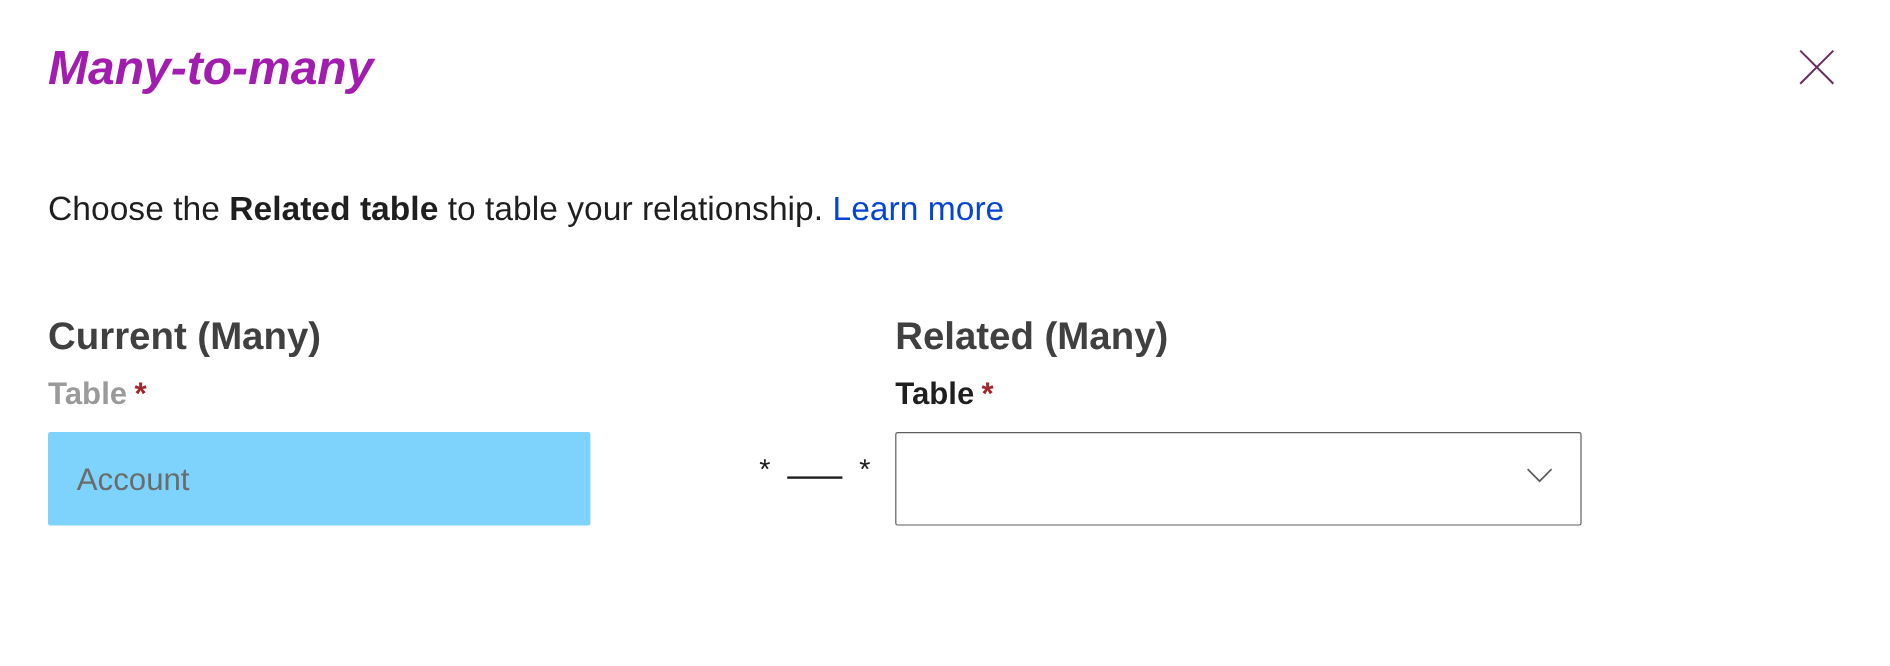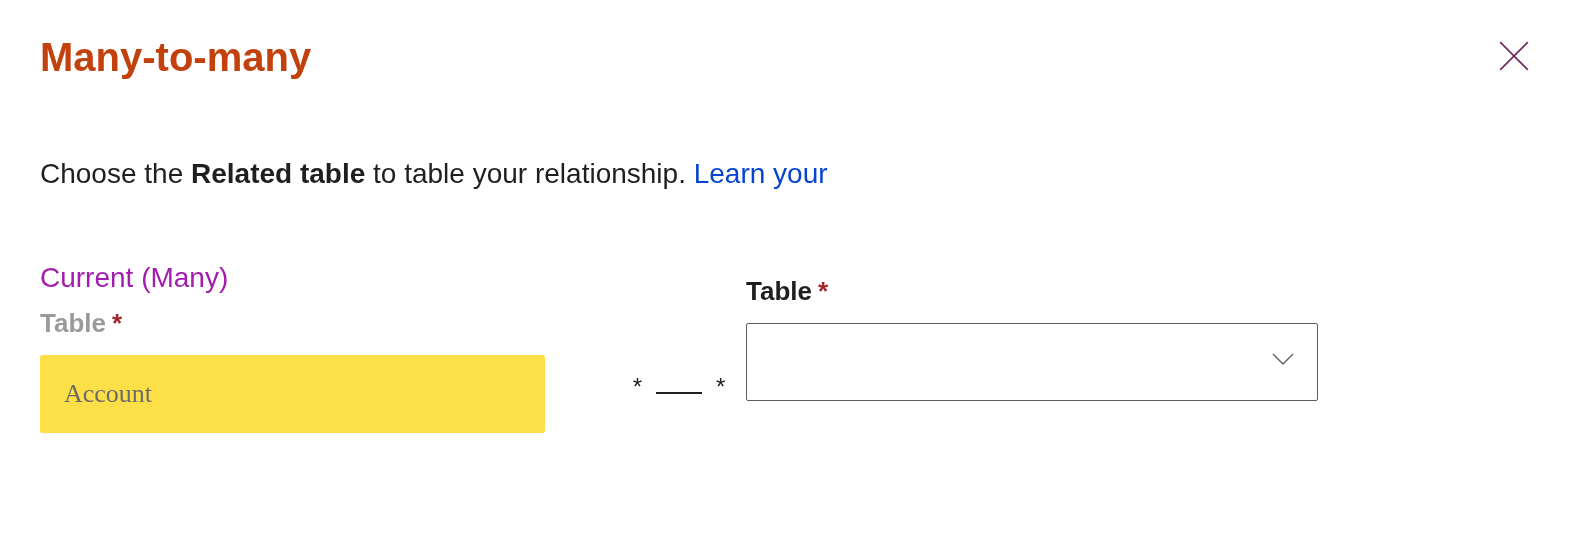--- a/index.html
+++ b/index.html
@@ -11,22 +11,23 @@
       color: #1f1f1f;
     }
     .header-row {
       display: flex;
       justify-content: space-between;
       align-items: flex-start;
     }
     .page-title {
       font-size: 40px;
       font-weight: 700;
-      color: #c2410c;
+      color: #a21caf;
       line-height: 1.1;
+      font-style: italic;
     }
     .close-btn {
       background: none;
       border: none;
       cursor: pointer;
       padding: 4px;
       display: flex;
       align-items: center;
       justify-content: center;
     }
@@ -48,48 +49,47 @@
       display: flex;
       align-items: stretch;
       margin-top: 72px;
     }
     .col {
       width: 572px;
       display: flex;
       flex-direction: column;
     }
     .col-header {
-      font-size: 28px;
-      font-weight: 400;
-      color: #a21caf;
+      font-size: 32px;
+      font-weight: 700;
+      color: #404040;
     }
     .field-label-row {
       margin-top: 14px;
       font-size: 26px;
       font-weight: 700;
     }
     .field-label-row.disabled { color: #9a9a9a; }
     .field-label-row.normal { color: #1f1f1f; }
     .field-label-row .req {
       color: #a4262c;
       margin-left: 6px;
     }
     .field-input-wrap { margin-top: 16px; }
     .readonly-box {
-      width: 505px;
+      width: 452px;
       height: 78px;
-      background: #fde047;
+      background: #7dd3fc;
       border: none;
       border-radius: 2px;
       padding: 0 24px;
       font-size: 26px;
       color: #6b6b6b;
       display: flex;
       align-items: center;
-      font-family: Liberation Serif, serif;
     }
     .select-box {
       width: 572px;
       height: 78px;
       border: 1px solid #605e5c;
       background: #ffffff;
       border-radius: 2px;
       display: flex;
       align-items: center;
       justify-content: space-between;
@@ -132,41 +132,42 @@
     <span>
       <svg viewBox="0 0 32 32">
           <line x1="3" y1="3" x2="29" y2="29"></line>
           <line x1="29" y1="3" x2="3" y2="29"></line>
         </svg>
     </span>
   </button>
 </div>
 
 <p class="description">
-  <span>Choose the </span><span class="bold">Related table</span><span> to table your relationship. </span><a href="#" class="learn-more">Learn your</a>
+  <span>Choose the </span><span class="bold">Related table</span><span> to table your relationship. </span><a href="#" class="learn-more">Learn more</a>
 </p>
 
 <div class="columns">
   <div class="col">
     <div class="col-header">Current (Many)</div>
     <div class="field-label-row disabled">
       <span>Table</span><span class="req">*</span>
     </div>
     <div class="field-input-wrap">
       <div class="readonly-box">Account</div>
     </div>
   </div>
 
   <div class="connector">
     <span class="star">*</span>
     <span class="line"></span>
     <span class="star">*</span>
   </div>
 
   <div class="col">
+    <div class="col-header">Related (Many)</div>
     <div class="field-label-row normal">
       <span>Table</span><span class="req">*</span>
     </div>
     <div class="field-input-wrap">
       <div class="select-box">
         <span></span>
         <span class="chevron">
           <svg viewBox="0 0 28 28">
               <path d="M4 9 L14 19 L24 9"></path>
             </svg>

